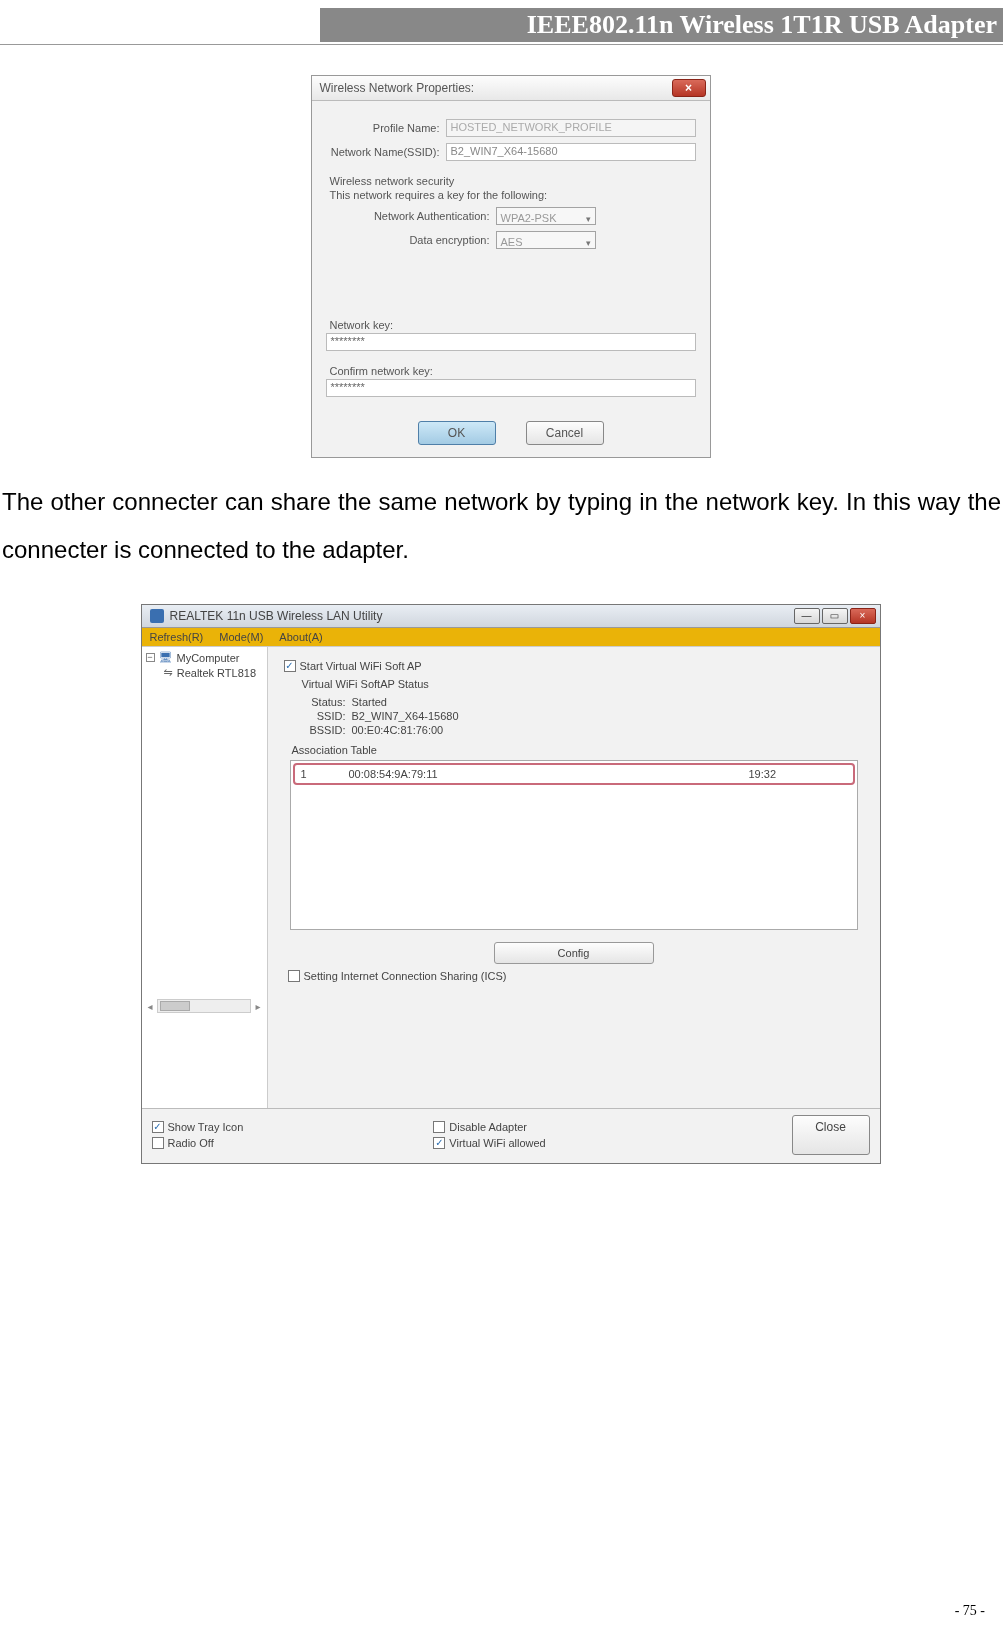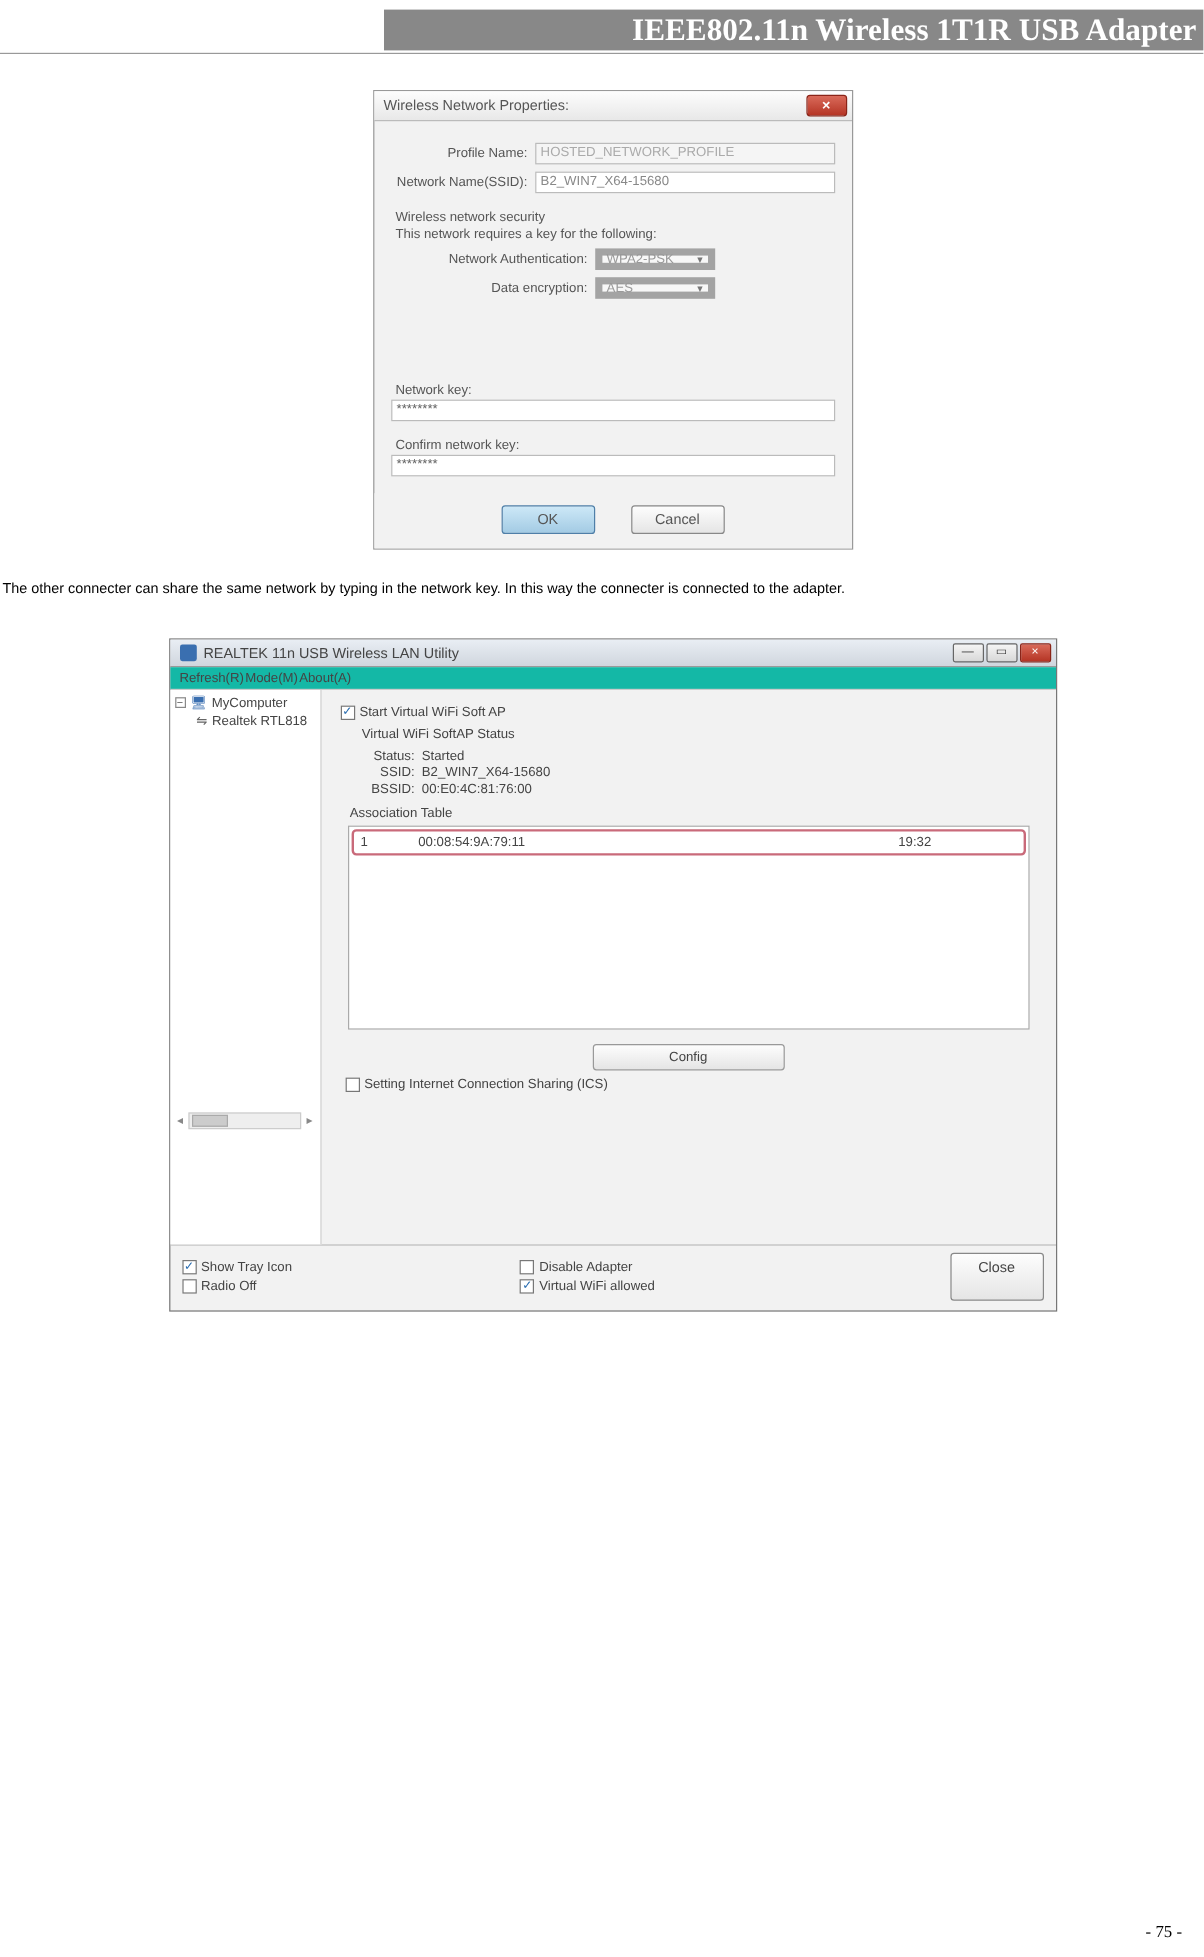--- a/index.html
+++ b/index.html
@@ -63,37 +63,37 @@
   .d1-body { padding: 12px 14px 8px 14px; }
   .d1-row { display: flex; align-items: center; margin: 6px 0; }
   .d1-lbl { width: 120px; text-align: right; padding-right: 6px; font-size: 11px; }
   .d1-inp {
     flex: 1; height: 18px; background: #fff; border: 1px solid #bbb;
     font-size: 11px; padding: 1px 4px; color: #888;
   }
   .d1-inp.disabled { background: #f5f5f5; color: #aaa; }
   .d1-group-title { margin: 14px 0 2px 4px; font-size: 11px; }
   .d1-sel {
-    width: 100px; height: 18px; background: #f7f7f7; border: 6px solid #a3a3a3;
-    font-size: 11px; color: #999; padding-left: 4px; display:inline-flex; align-items:center; justify-content:space-between;
+    width: 100px; height: 18px; background: #f7f7f7; border: 1px solid #a3a3a3;
+    font-size: 11px; color: #999; padding-left: 4px; display:inline-flex; align-items:flex-end; justify-content:space-between;
   }
   .d1-sel .caret { color:#777; padding-right:4px; font-size:9px; }
   .d1-keylbl { margin: 14px 0 2px 4px; font-size: 11px; }
   .d1-keyinp { width: 100%; height: 18px; border: 1px solid #bbb; background: #fff; font-size: 11px; padding: 1px 4px; color: #666; margin-bottom:6px;}
   .d1-btnrow { display:flex; justify-content:center; gap:30px; padding: 10px 0 12px 0; background:#f2f2f2; border-top:0; }
   .d1-btn {
     width: 78px; height: 24px; border: 1px solid #888; border-radius: 3px;
     font-size: 12px; text-align: center; line-height: 22px;
   }
   .d1-btn.ok { background: linear-gradient(#cde8f7, #a3cbe4); border-color:#4f7fa8; }
   .d1-btn.cancel { background: linear-gradient(#fdfdfd, #e5e5e5); }
 
   .body-text {
     font-family: Arial, sans-serif;
-    font-size: 12px;
+    font-size: 24px;
     color: #000;
     line-height: 2.0;
     text-align: justify;
     margin: 18px 2px 10px 2px;
   }
 
   
   .util {
     display: inline-block;
     width: 740px;
@@ -107,21 +107,21 @@
   .util-titlebar {
     display:flex; justify-content:space-between; align-items:center;
     background: linear-gradient(#e9eef4, #d0d6de);
     border-bottom: 1px solid #999;
     padding: 3px 4px 3px 8px;
     font-size: 12px;
   }
   .util-winbtns { display:flex; gap:2px; }
   .util-wb { width:26px; height:16px; border:1px solid #666; border-radius:2px; background:linear-gradient(#f5f5f5,#d8d8d8); font-size:10px; text-align:center; line-height:14px; color:#333;}
   .util-wb.close { background: linear-gradient(#d96a5a,#b53525); color:#fff; border-color:#8a2418;}
-  .util-menu { background:#14b8a6; border-bottom:1px solid #ccc; padding:3px 8px; font-size:11px; display:flex; gap:1px; }
+  .util-menu { background:#eab308; border-bottom:1px solid #ccc; padding:3px 8px; font-size:11px; display:flex; gap:16px; }
   .util-body { display:flex; }
   .util-tree {
     width: 126px; border-right:1px solid #ccc; background:#fff; padding:4px; font-size:11px;
   }
   .tree-root { display:flex; align-items:center; gap:4px; }
   .tree-box { width:9px; height:9px; border:1px solid #888; font-size:9px; line-height:7px; text-align:center; color:#555;}
   .tree-child { margin-left:18px; display:flex; align-items:center; gap:4px; margin-top:2px;}
   .util-main { flex:1; padding:4px 6px 6px 6px; }
   .util-tabs { display:flex; border-bottom:1px solid #aaa; font-size:10px; }
   .util-tab {

